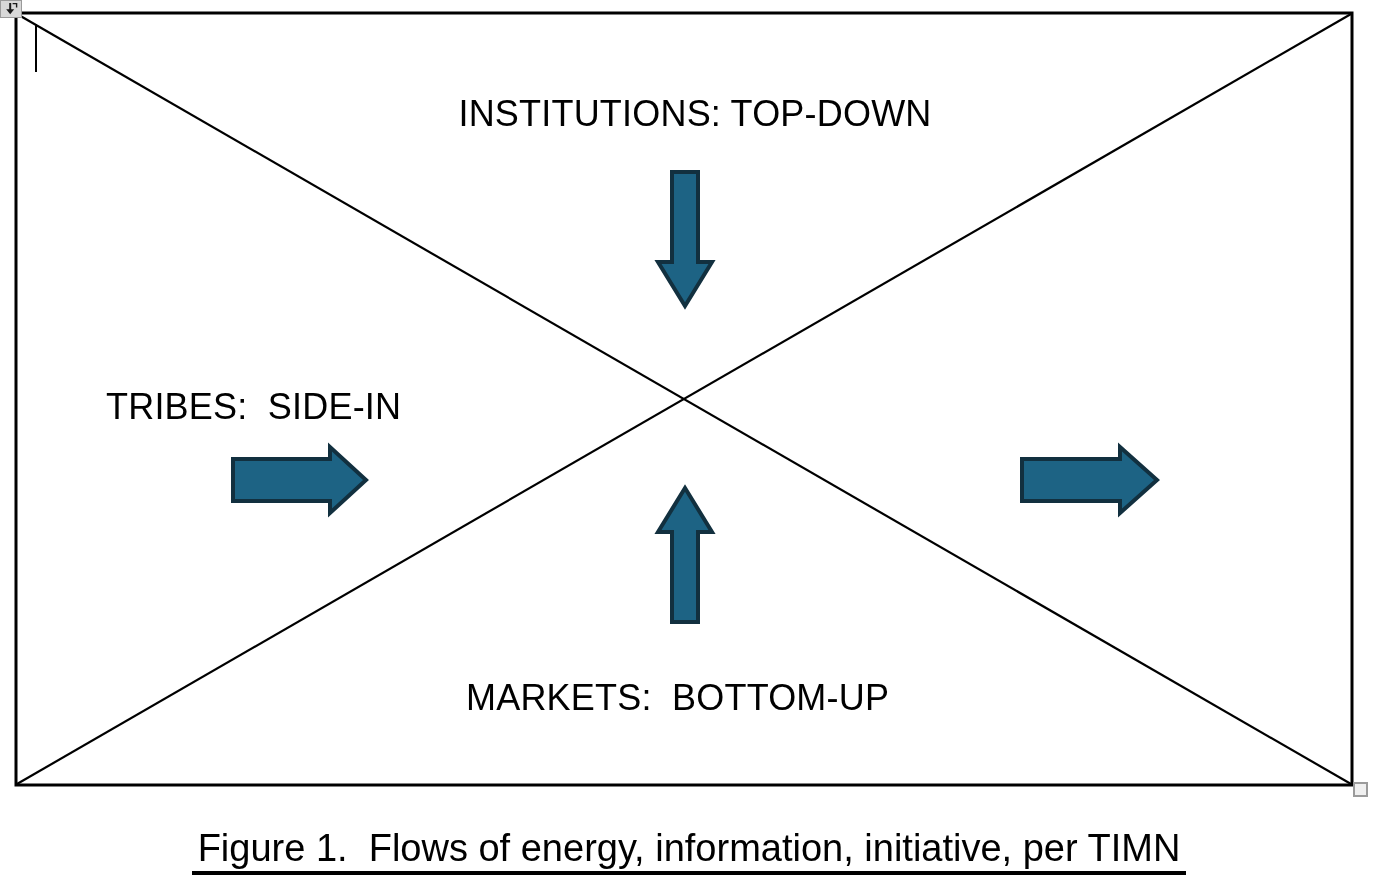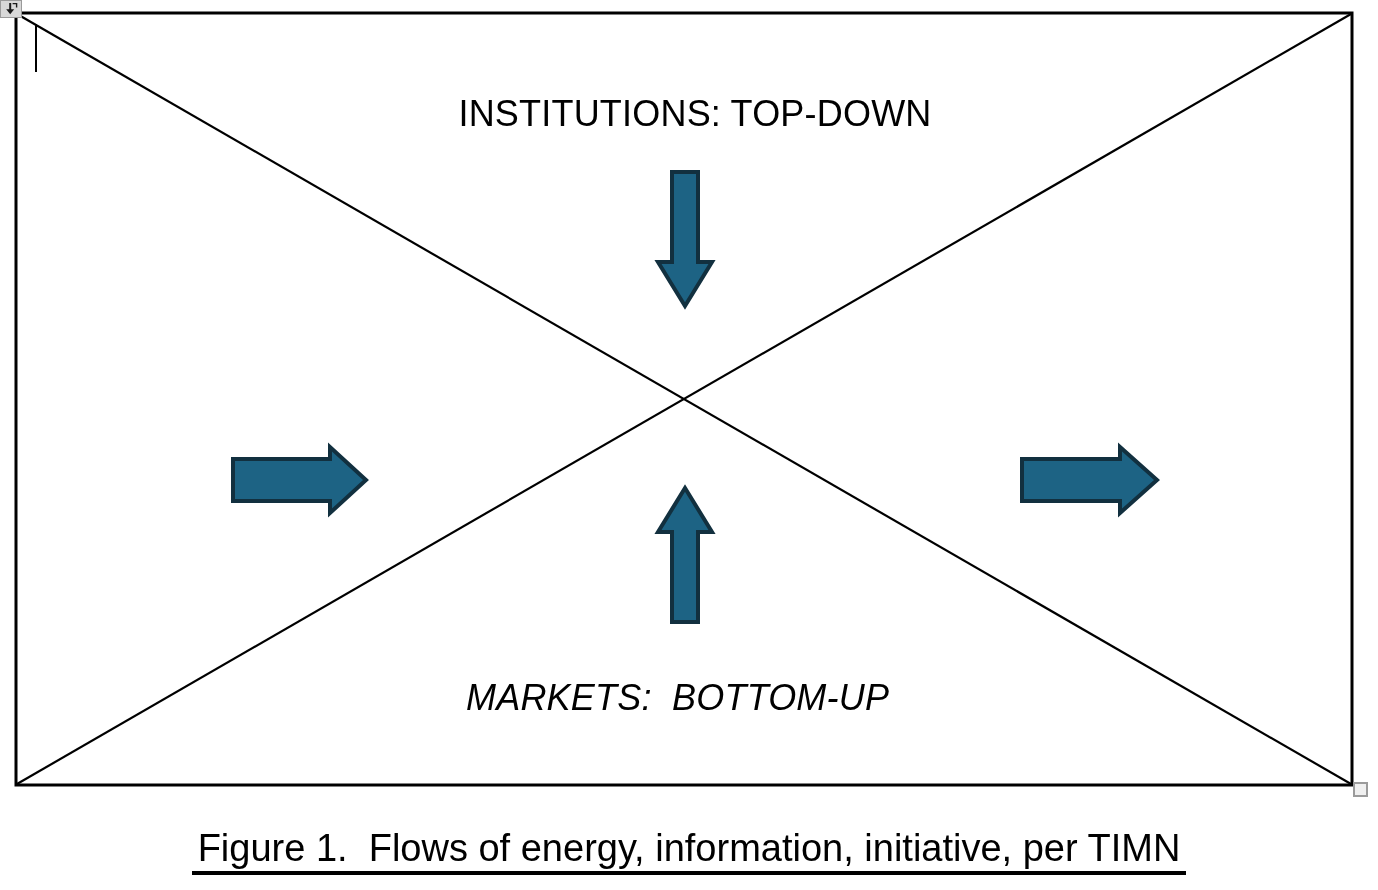--- a/index.html
+++ b/index.html
@@ -91,21 +91,20 @@
     left: 106px;
     top: 386px;
   }
   #label-networks {
     left: 790px;
     top: 386px;
   }
   #label-markets {
     left: 466px;
     top: 677px;
-    font-style: italic;
   }
 
   
   #figure-caption {
     position: absolute;
     left: 0;
     top: 825px;
     width: 1378px;
     text-align: center;
     font-size: 38px;
@@ -134,20 +133,21 @@
 
     <polygon points="233,459 330,459 330,447 366,480 330,513 330,501 233,501" fill="#1d6384" stroke="#12303f" stroke-width="4" stroke-linejoin="miter"></polygon>
 
     <polygon points="1022,459 1120,459 1120,447 1157,480 1120,513 1120,501 1022,501" fill="#1d6384" stroke="#12303f" stroke-width="4" stroke-linejoin="miter"></polygon>
 
     <polygon points="685,488 712,532 698,532 698,622 672,622 672,532 658,532" fill="#1d6384" stroke="#12303f" stroke-width="4" stroke-linejoin="miter"></polygon>
   </svg>
 
   <div class="quad-label" id="label-institutions">INSTITUTIONS: TOP-DOWN</div>
 
+  <div class="quad-label" id="label-tribes">TRIBES:  SIDE-IN</div>
 
 
   <div class="quad-label" id="label-markets">MARKETS:  BOTTOM-UP</div>
 
 </div>
 
 <div id="figure-caption"><span class="cap-text">Figure 1.  Flows of energy, information, initiative, per TIMN</span></div>
 
 <div id="anchor-button">
   <svg width="14" height="13" viewBox="0 0 14 13" xmlns="http://www.w3.org/2000/svg">

